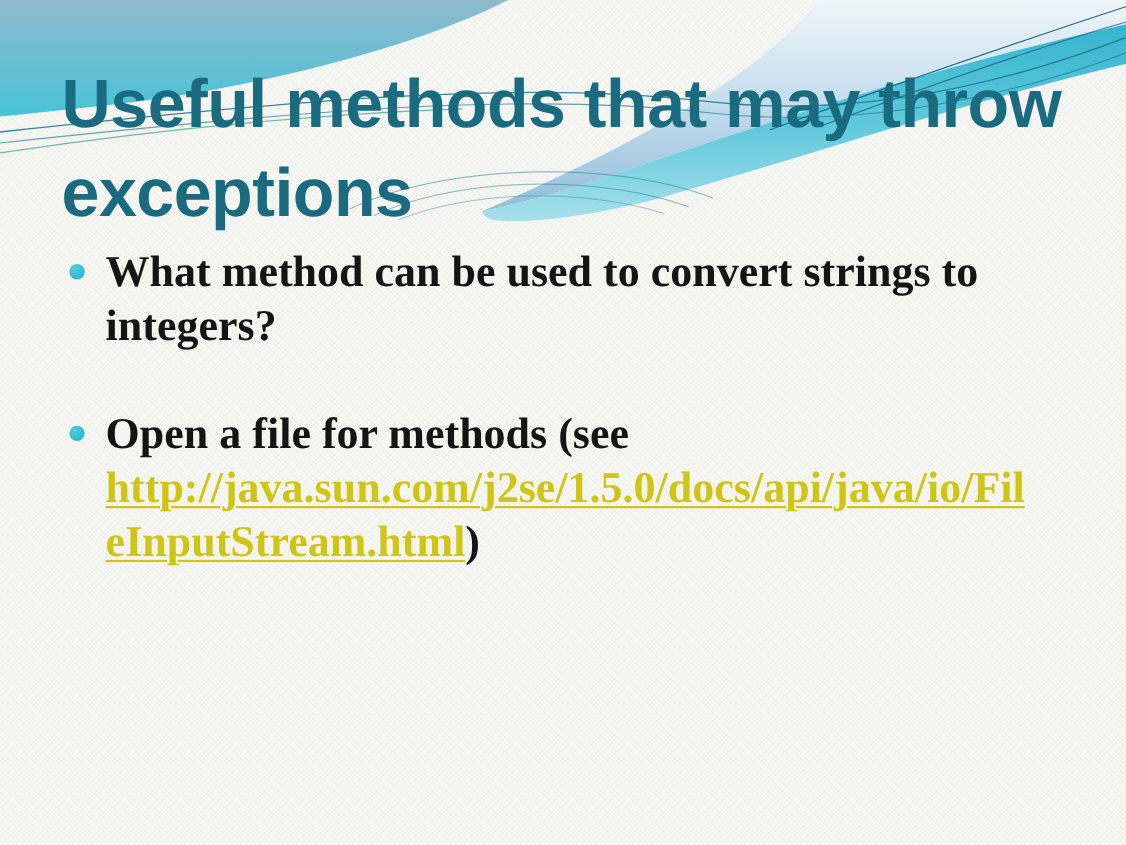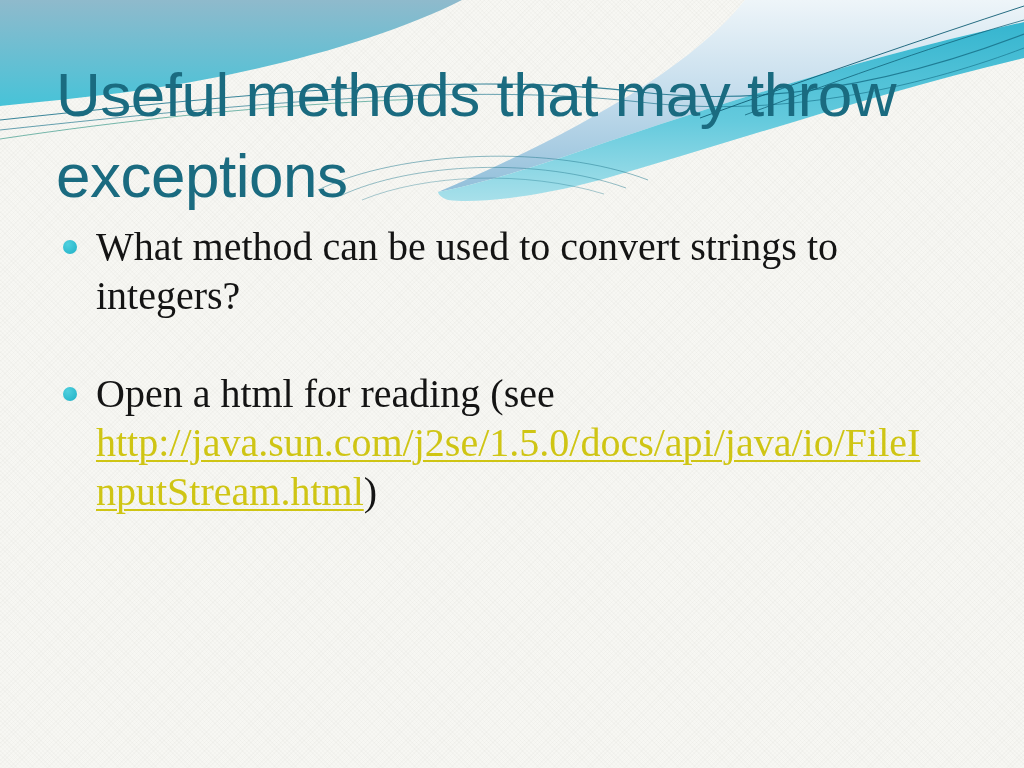--- a/index.html
+++ b/index.html
@@ -14,28 +14,28 @@
     font-family:"Liberation Serif", serif;
   }
   .header-svg{
     position:absolute;top:0;left:0;width:1024px;height:225px;
     pointer-events:none;z-index:0;
   }
   .title{
     position:absolute;left:56px;top:54px;width:930px;z-index:2;
     margin:0;
     font-family:"Liberation Sans", sans-serif;
-    font-weight:400;
+    font-weight:700;
     font-size:62px;line-height:81px;
     letter-spacing:-0.5px;
     color:#1a6b80;
   }
   .bullets{
     position:absolute;left:60px;top:222px;width:880px;z-index:2;
-    margin:0;padding:0;list-style:none;
+    margin:0;padding:0;list-style:none;font-weight:bold;
   }
   .bullets li{
     position:relative;
     margin:0 0 49px 0;
     padding-left:36px;
     font-size:40px;line-height:49px;
     color:#141414;
   }
   .li-text{ overflow-wrap:break-word; }
   .dot{
@@ -96,18 +96,18 @@
 
   <ul class="bullets">
 
     <li>
       <span class="dot"></span>
       <span class="li-text"><span>What method can be used to convert strings to integers?</span></span>
     </li>
 
     <li>
       <span class="dot"></span>
-      <span class="li-text"><span>Open a html for reading (see </span><a class="doclink">http://java.sun.com/j2se/1.5.0/docs/api/java/io/FileInputStream.html</a><span>)</span></span>
+      <span class="li-text"><span>Open a file for methods (see </span><a class="doclink">http://java.sun.com/j2se/1.5.0/docs/api/java/io/FileInputStream.html</a><span>)</span></span>
     </li>
 
 
   </ul>
 </div>
 
 </body></html>

